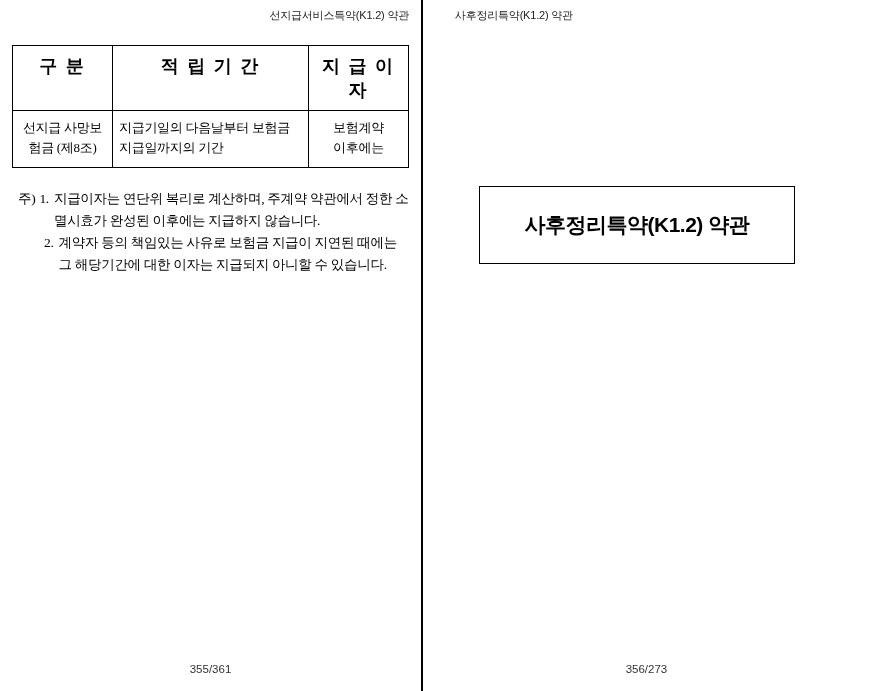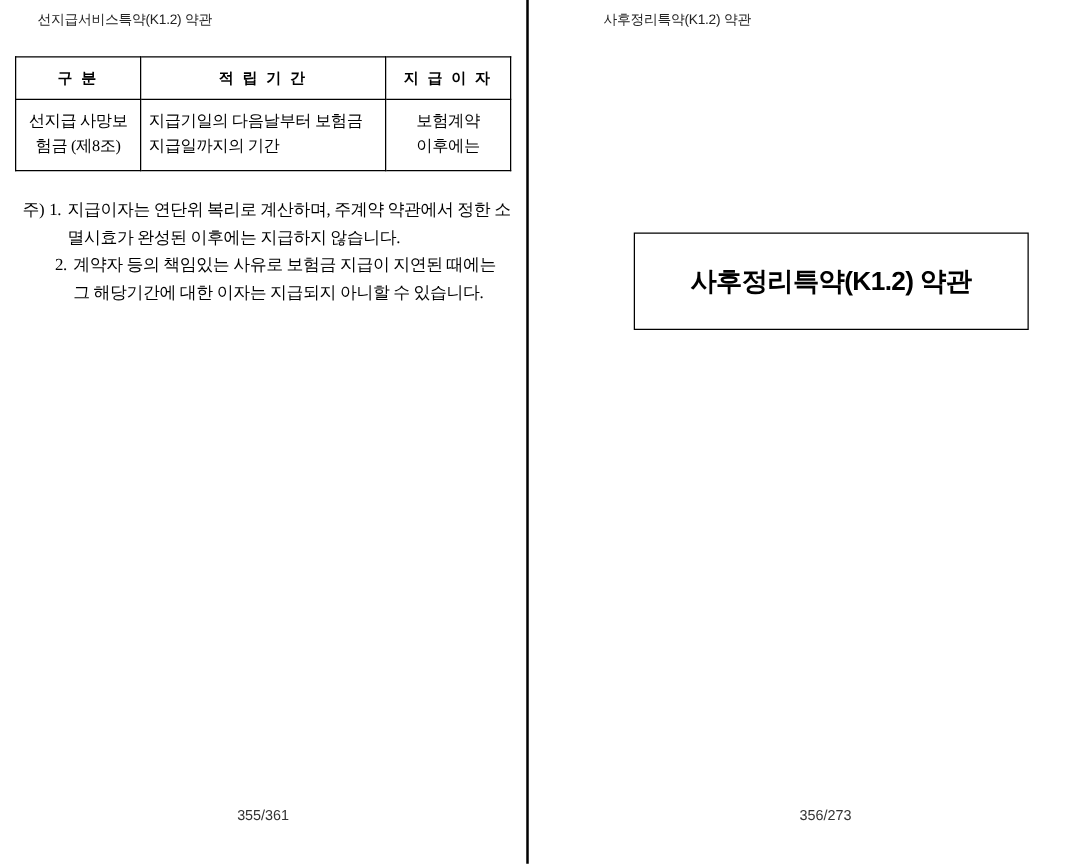--- a/index.html
+++ b/index.html
@@ -31,30 +31,29 @@
     padding: 8px 12px 0 12px;
   }
   .gutter {
     width: 2px;
     background: #000000;
     height: 691px;
   }
   .page-right {
     width: 486px;
     padding: 8px 4px 0 12px;
-    margin-left: 28px;
   }
 
   .running-head {
     font-size: 11px;
     font-family: "Liberation Sans", sans-serif;
     color: #222222;
     letter-spacing: -0.2px;
   }
-  .rh-left { margin-left: 18px; }
+  .rh-left { margin-left: 18px; text-align: right; }
   .rh-right { margin-left: 20px; }
 
   .label-box {
     margin-top: 18px;
     margin-left: 8px;
     font-size: 15px;
     font-weight: bold;
     letter-spacing: 0.5px;
   }
 
@@ -80,21 +79,21 @@
     width: 396px;
     table-layout: fixed;
   }
   table.calc-table th,
   table.calc-table td {
     border: 1px solid #000000;
     vertical-align: top;
   }
   table.calc-table th {
     text-align: center;
-    font-size: 12px;
+    font-size: 18px;
     font-weight: bold;
     padding: 8px 2px;
     letter-spacing: 2px;
   }
   table.calc-table td {
     font-size: 13px;
     padding: 7px 6px 10px 6px;
     line-height: 1.5;
     letter-spacing: -0.3px;
   }
@@ -140,21 +139,21 @@
   }
   .title-frame-text {
     font-family: "Liberation Sans", sans-serif;
     font-size: 21px;
     font-weight: bold;
     letter-spacing: -0.5px;
   }
 
   .folio {
     position: absolute;
-    bottom: 32px;
+    bottom: 16px;
     width: 100%;
     left: 0;
     text-align: center;
     font-size: 11.5px;
     font-family: "Liberation Sans", sans-serif;
     color: #333333;
   }
 </style>
 </head>
 <body>

